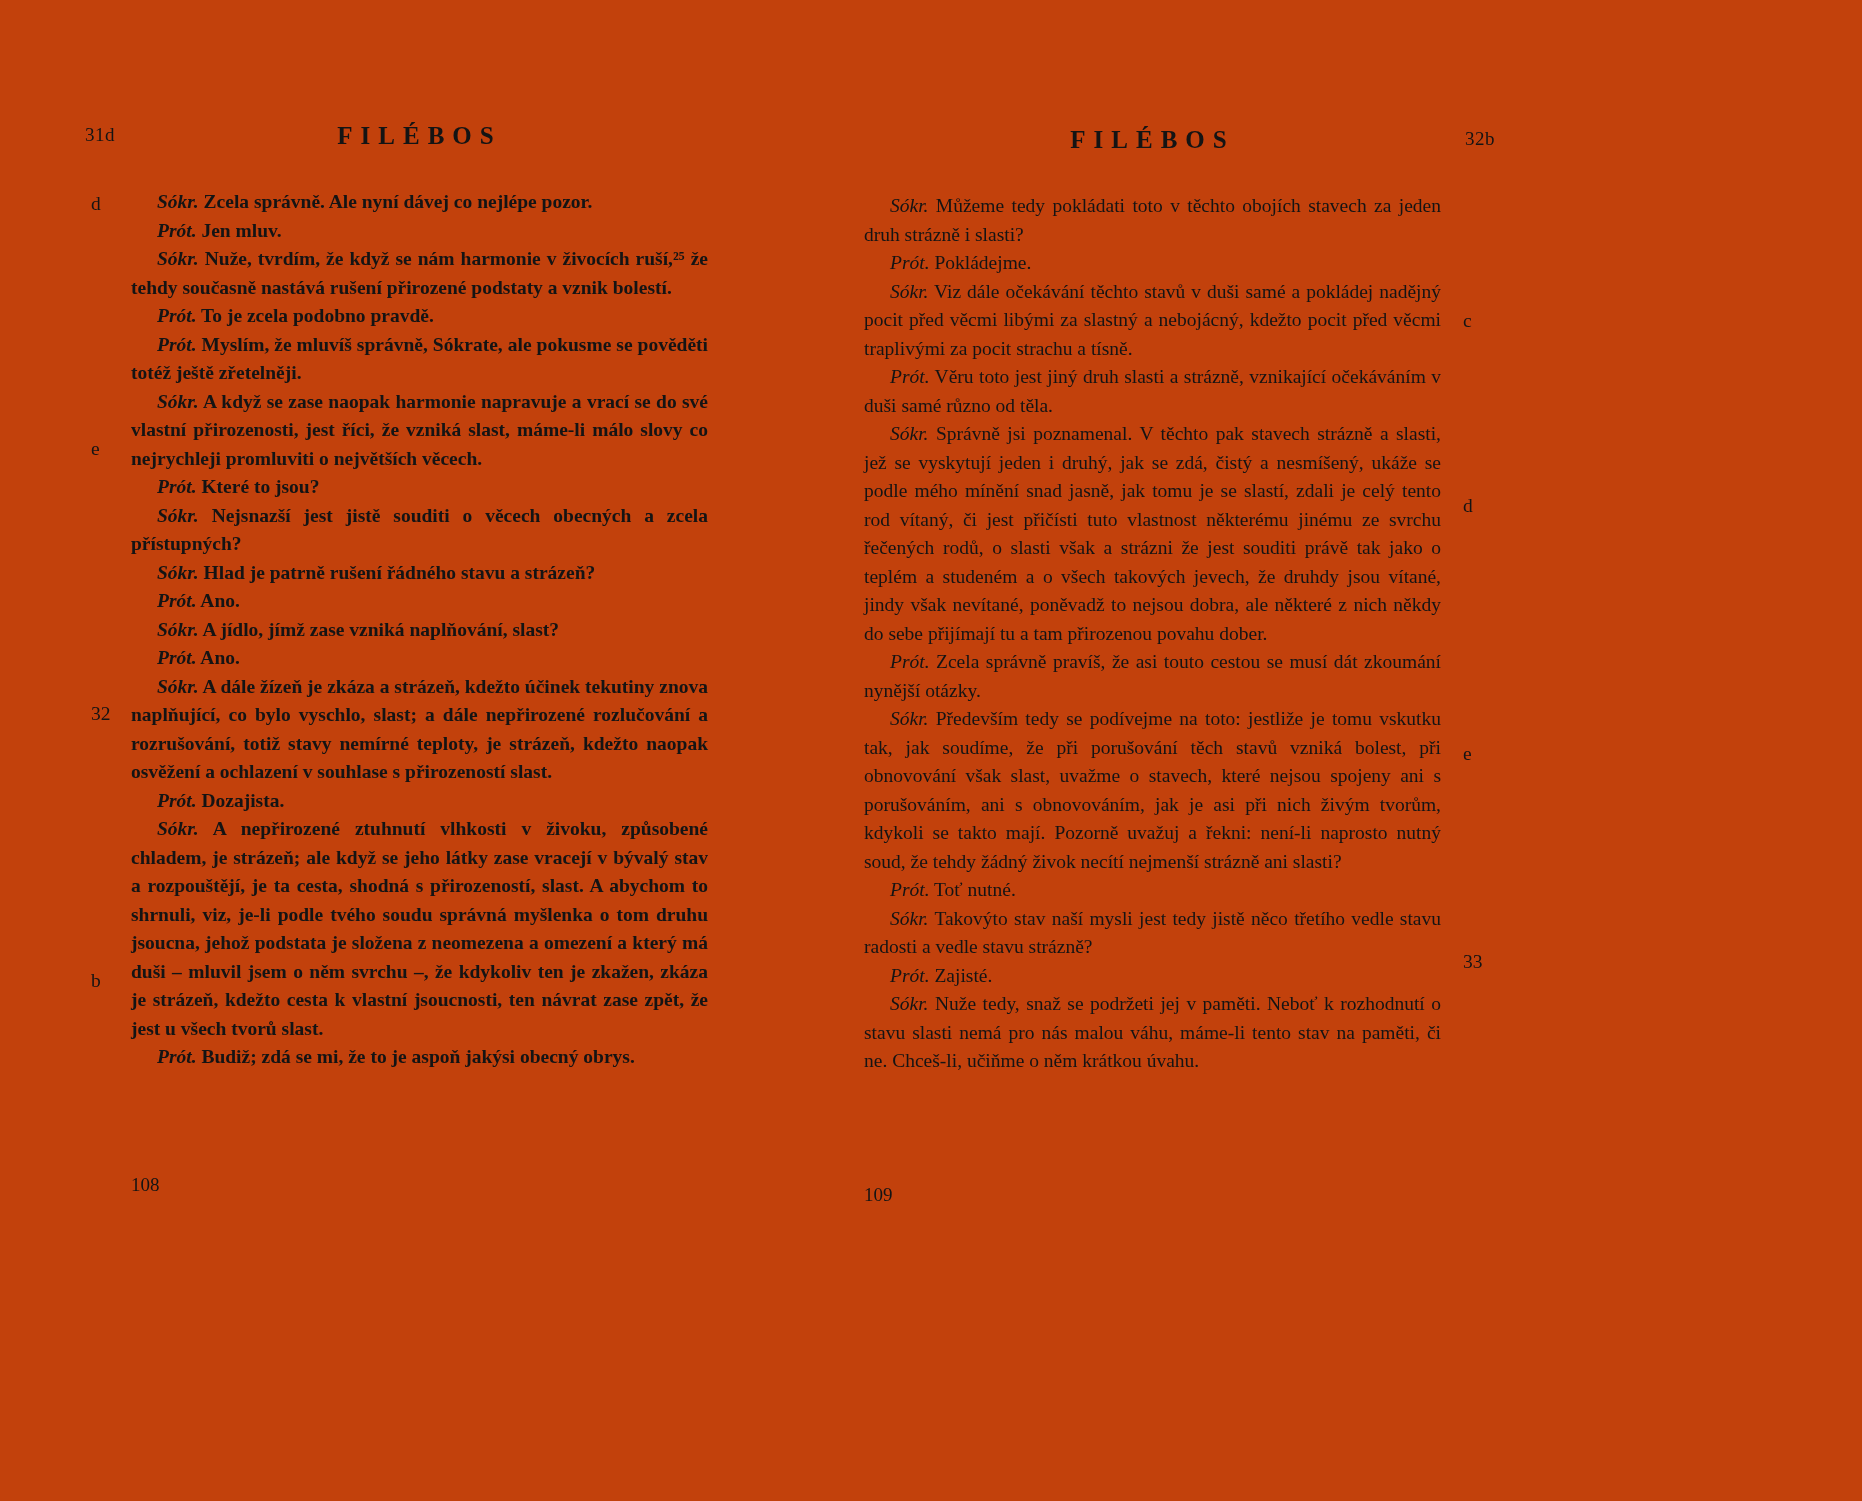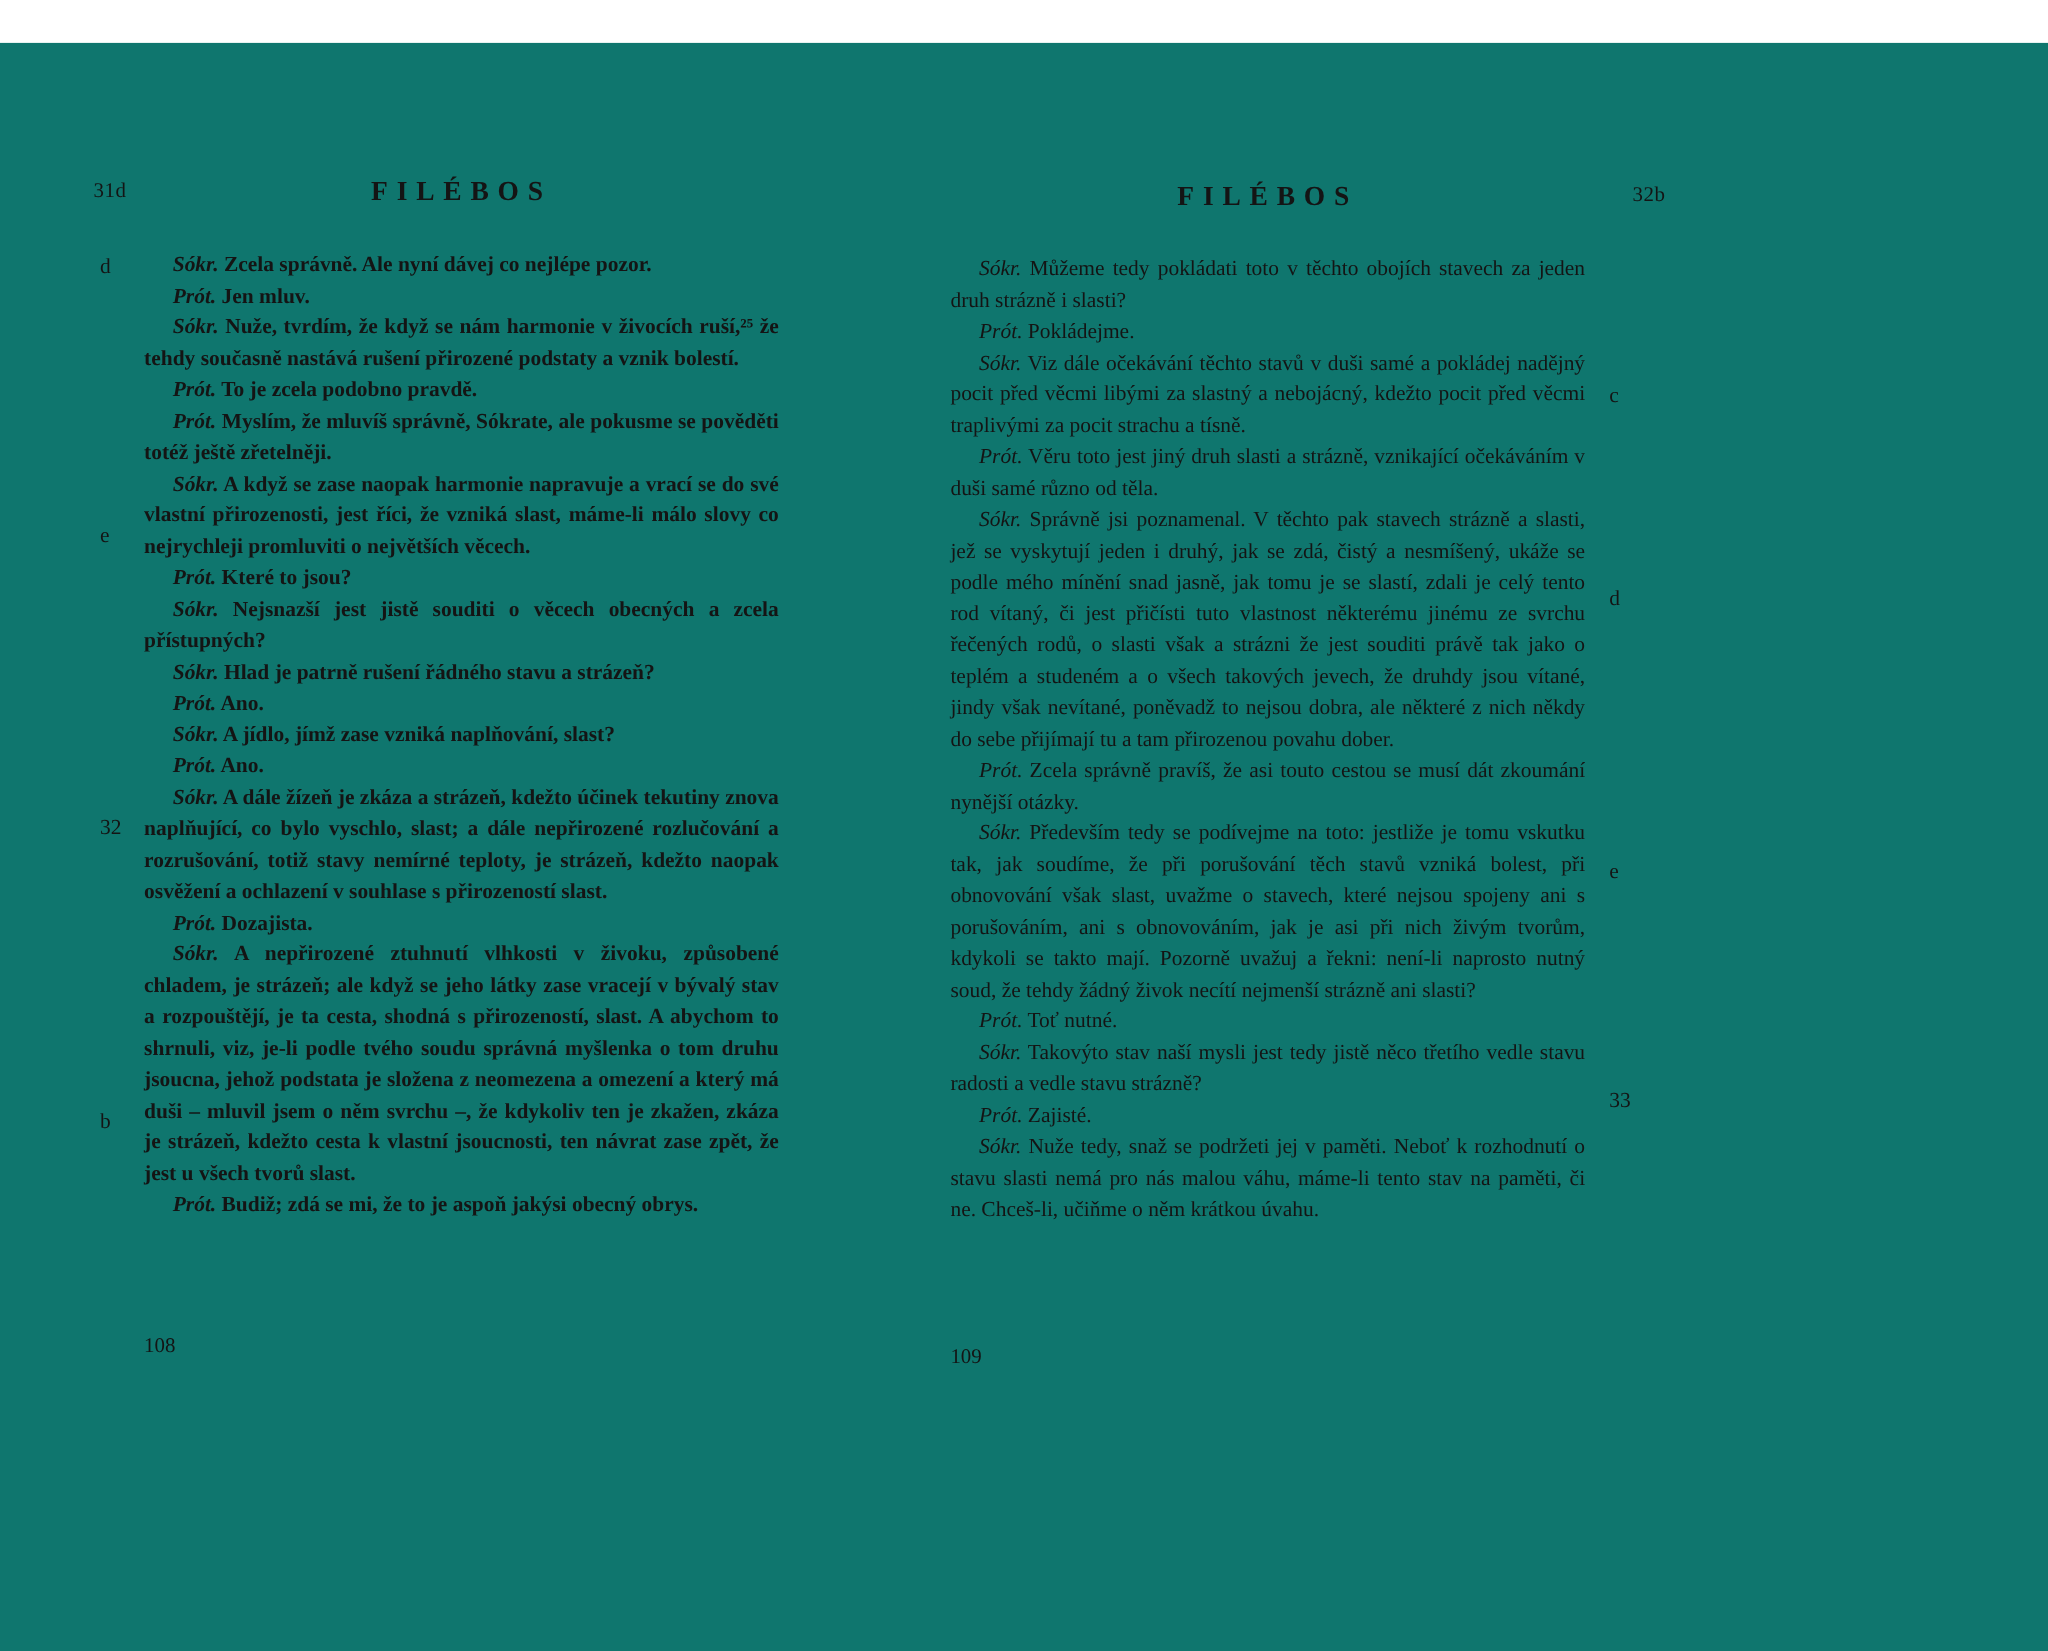--- a/index.html
+++ b/index.html
@@ -5,33 +5,33 @@
   * { margin: 0; padding: 0; box-sizing: border-box; }
   html, body {
     width: 1862px;
     height: 1501px;
     background: #ffffff;
     color: #141414;
     font-family: "Liberation Serif", serif;
     position: relative;
     overflow: hidden;
   }
-  .spread { position: absolute; inset: 0; background: #0f766e; margin-top: 39px; }
+  .spread { position: absolute; inset: 0; background: #c2410c; }
   .page { position: absolute; top: 122px; }
   #left-page  { left: 85px;  width: 640px; height: 1160px; }
   #right-page { left: 864px; width: 650px; height: 1180px; }
 
   .folio {
     position: absolute;
     top: 2px;
     font-size: 19px;
     letter-spacing: 0.5px;
   }
   #left-page .folio  { left: 0; }
-  #right-page .folio { left: 620px; top: 6px; }
+  #right-page .folio { left: 601px; top: 6px; }
 
   .running-head {
     position: absolute;
     top: 0;
     width: 577px;
     text-align: center;
     font-size: 25px;
     font-weight: bold;
     letter-spacing: 8px;
   }

